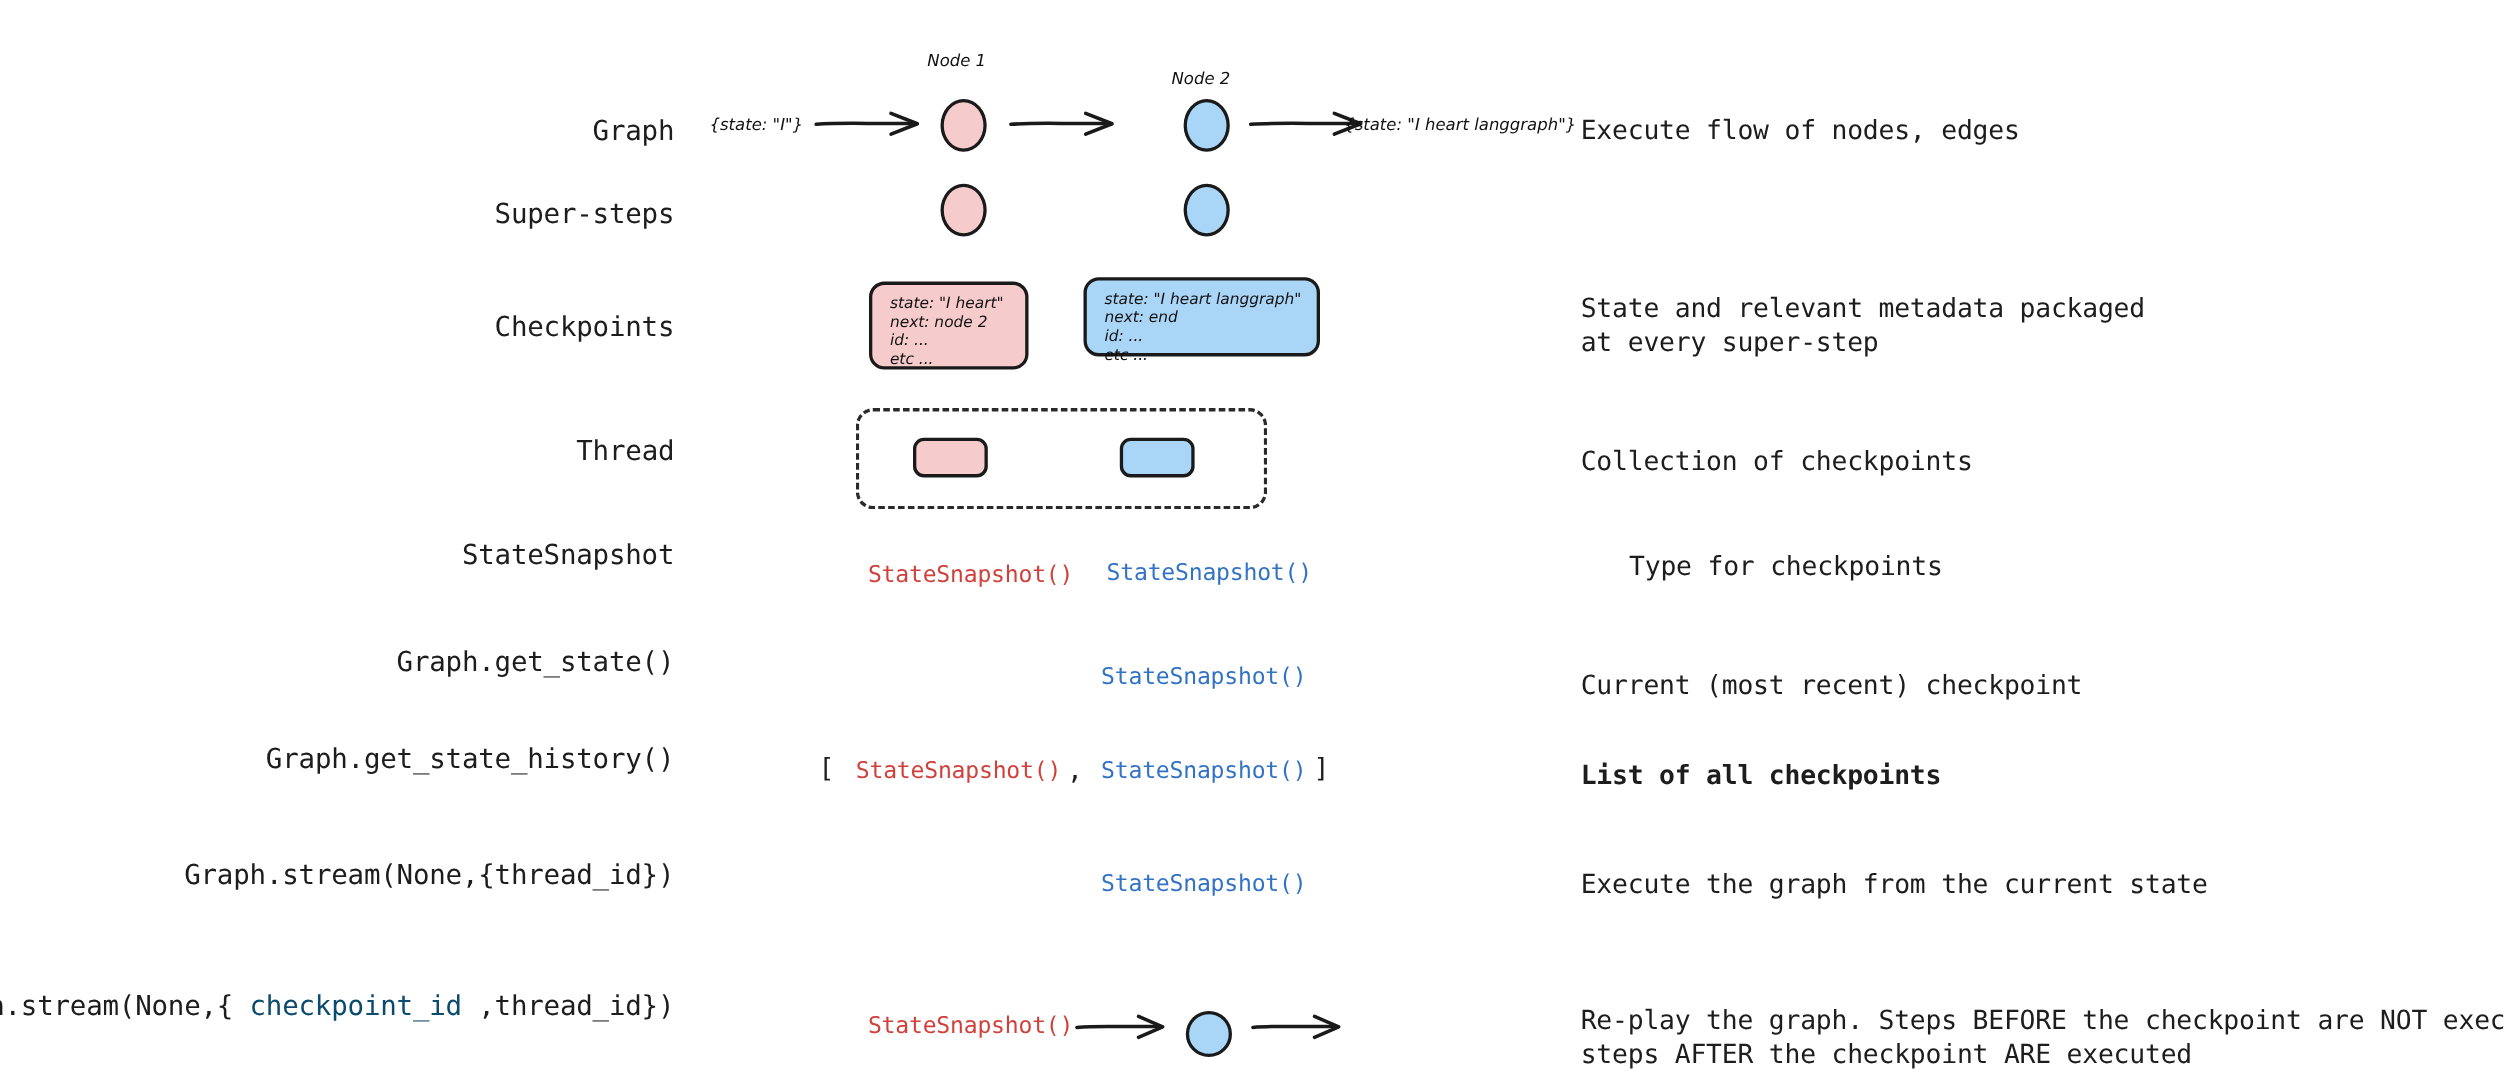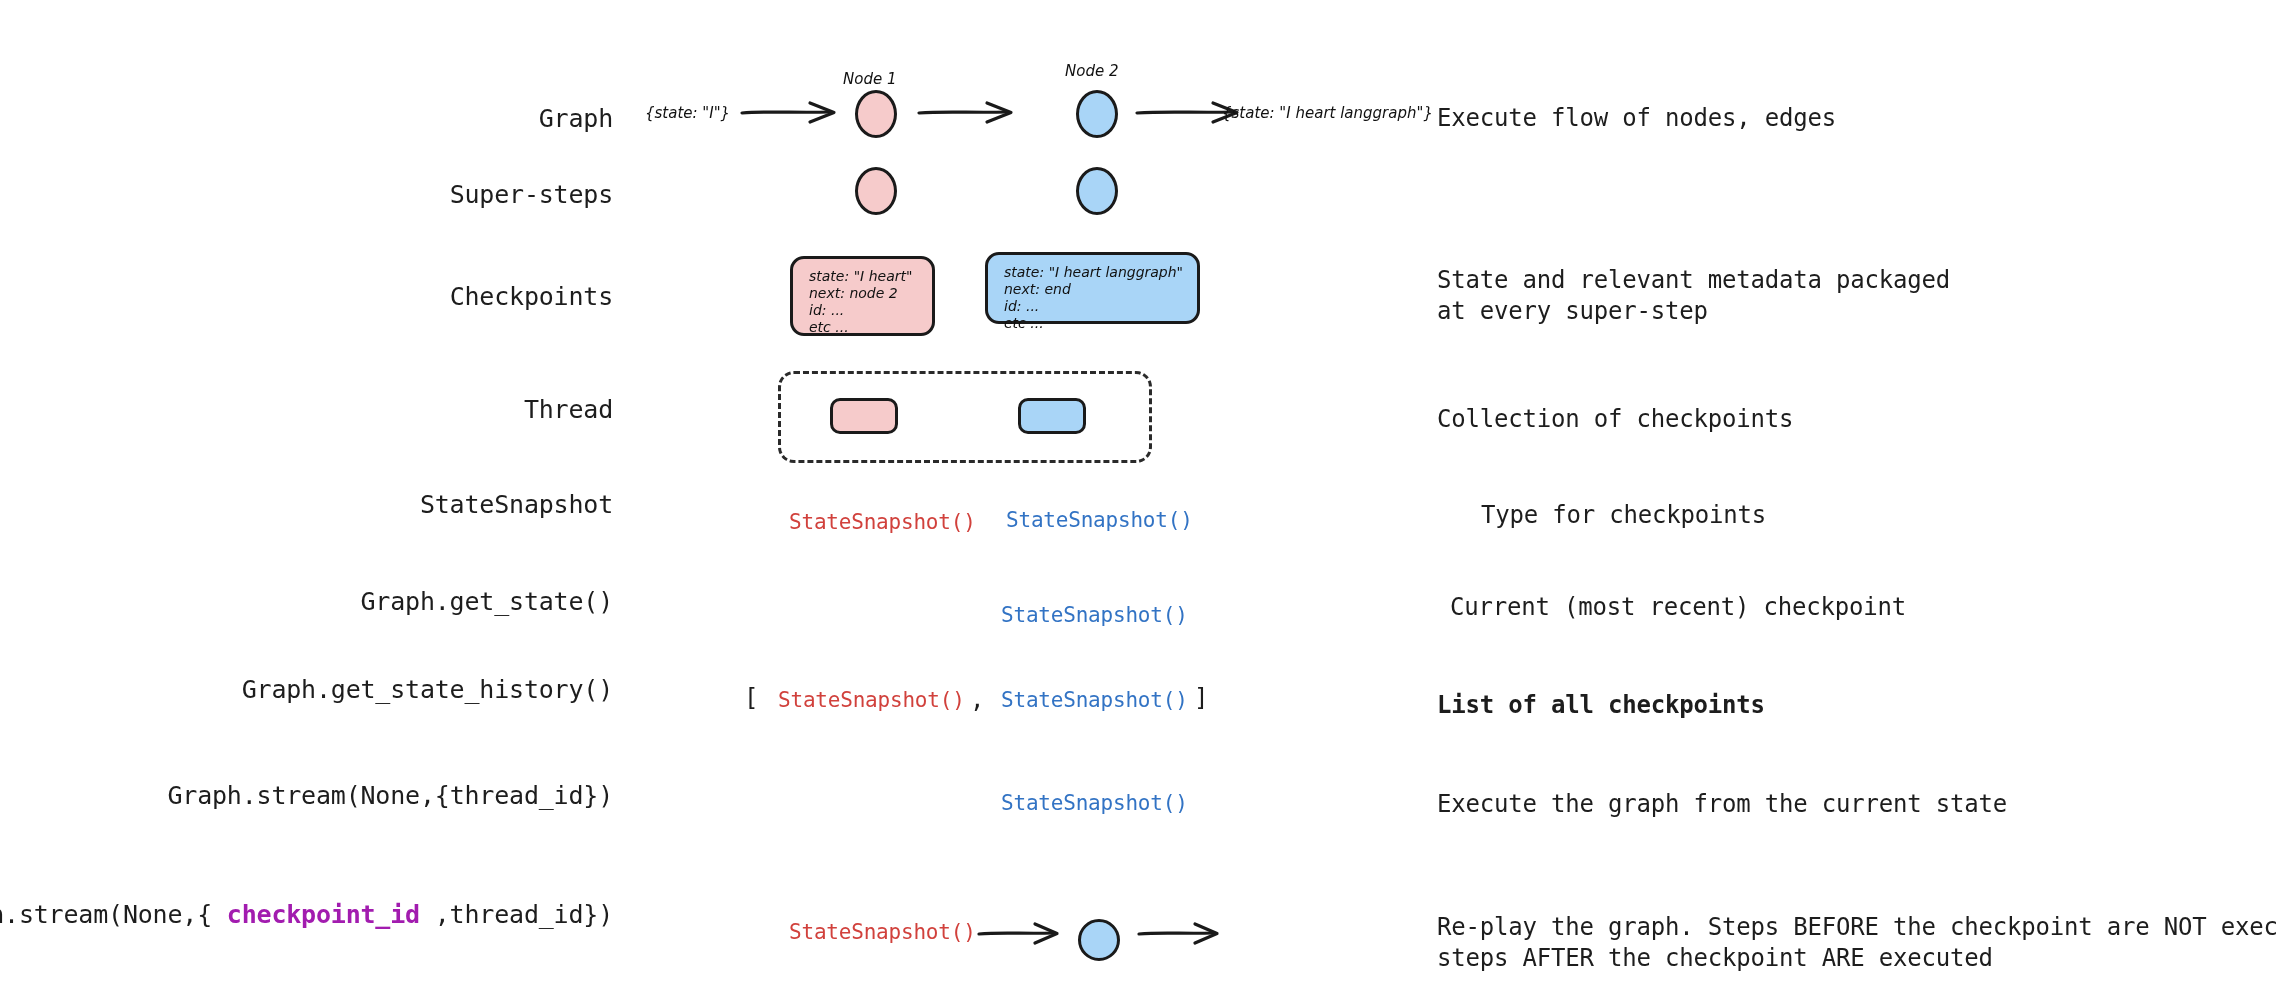--- a/index.html
+++ b/index.html
@@ -25,21 +25,21 @@
     right: 1663px;              
     width: 900px;
     text-align: right;
     font-family: "DejaVu Sans Mono", monospace;
     font-size: 25px;
     line-height: 30px;
     letter-spacing: -0.2px;
     color: #1d1d1d;
     white-space: pre;
   }
-  .row-label .hl { color: #a21caf; font-weight: bold; }
+  .row-label .hl { color: #0c4a6e; }
 
   
   .row-desc {
     position: absolute;
     left: 1437px;
     font-family: "DejaVu Sans Mono", monospace;
     font-size: 24px;
     line-height: 31px;
     letter-spacing: -0.2px;
     color: #1d1d1d;
@@ -129,34 +129,34 @@
   <div class="row-label" style="top:587px;">Graph.get_state()</div>
   <div class="row-label" style="top:675px;">Graph.get_state_history()</div>
   <div class="row-label" style="top:781px;">Graph.stream(None,{thread_id})</div>
   <div class="row-label" style="top:900px;"><span>Graph.stream(None,{ </span><span class="hl">checkpoint_id</span><span> ,thread_id})</span></div>
 
   <div class="row-desc" style="top:103px;">Execute flow of nodes, edges</div>
   <div class="row-desc" style="top:265px;">State and relevant metadata packaged
 at every super-step</div>
   <div class="row-desc" style="top:404px;text-align:right;">Collection of checkpoints</div>
   <div class="row-desc" style="top:500px;margin-left:44px;">Type for checkpoints</div>
-  <div class="row-desc" style="top:592px;margin-left:13px;">Current (most recent) checkpoint</div>
+  <div class="row-desc" style="top:608px;">Current (most recent) checkpoint</div>
   <div class="row-desc" style="top:690px;font-weight:bold;">List of all checkpoints</div>
   <div class="row-desc" style="top:789px;">Execute the graph from the current state</div>
   <div class="row-desc" style="top:912px;">Re-play the graph. Steps BEFORE the checkpoint are NOT executed,
 steps AFTER the checkpoint ARE executed</div>
 
   <div class="hand" style="left:645px; top:104px;">{state: "I"}</div>
 
   <svg class="arrow" style="left:738px; top:96px;" width="110" height="32" viewBox="0 0 110 32">
     <path d="M4 17 C 30 15, 58 17, 92 16" stroke="#1a1a1a" stroke-width="3.2" fill="none" stroke-linecap="round"></path>
     <path d="M72 7 L 96 16.5 L 72 26" stroke="#1a1a1a" stroke-width="3.2" fill="none" stroke-linecap="round" stroke-linejoin="round"></path>
   </svg>
 
-  <div class="hand node-cap" style="left:843px; top:70px;">Node 1</div>
+  <div class="hand node-cap" style="left:843px; top:46px;">Node 1</div>
   <div class="node pink" style="left:855px; top:90px; width:36px; height:42px;"></div>
 
   <svg class="arrow" style="left:915px; top:96px;" width="110" height="32" viewBox="0 0 110 32">
     <path d="M4 17 C 30 15, 58 17, 92 16" stroke="#1a1a1a" stroke-width="3.2" fill="none" stroke-linecap="round"></path>
     <path d="M72 7 L 96 16.5 L 72 26" stroke="#1a1a1a" stroke-width="3.2" fill="none" stroke-linecap="round" stroke-linejoin="round"></path>
   </svg>
 
   <div class="hand node-cap" style="left:1065px; top:62px;">Node 2</div>
   <div class="node blue" style="left:1076px; top:90px; width:36px; height:42px;"></div>
 

